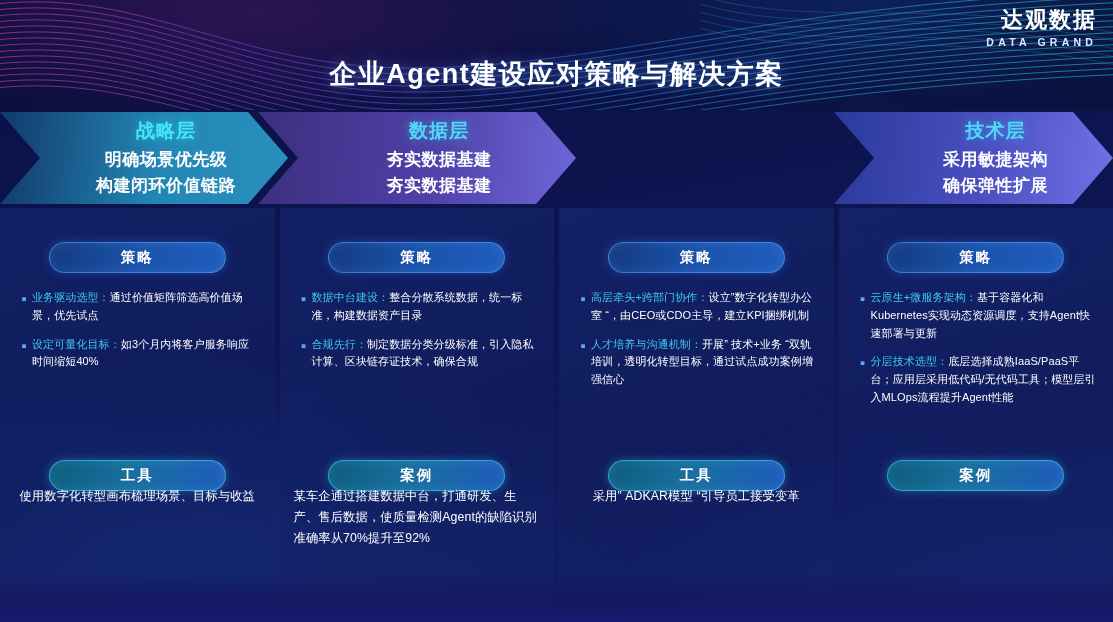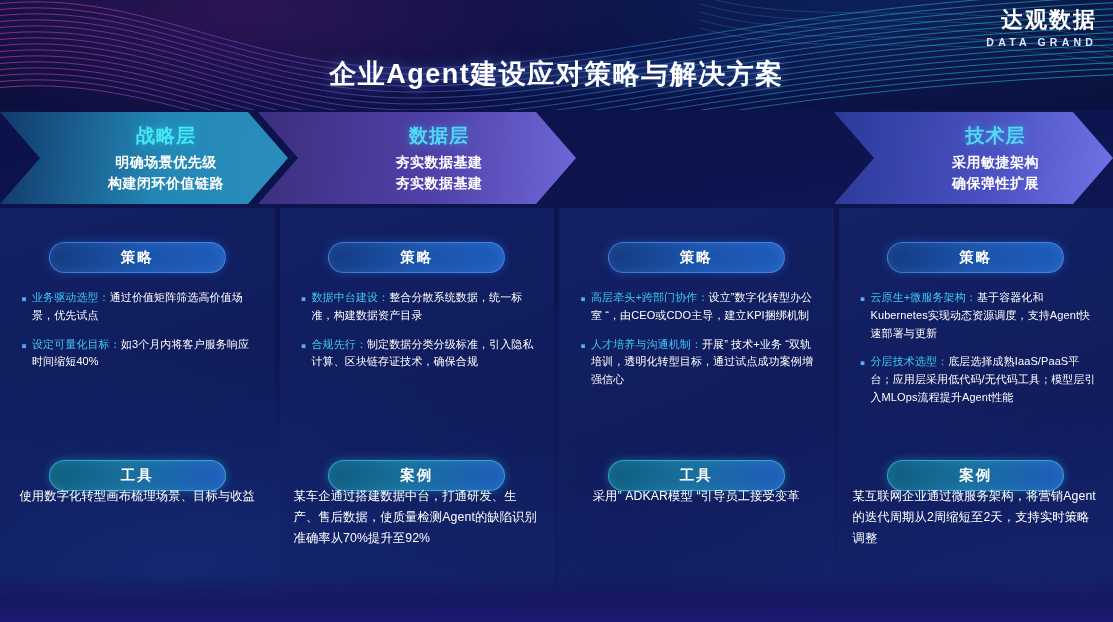--- a/index.html
+++ b/index.html
@@ -68,21 +68,21 @@
   .chev-4 { left:834px; width:279px; background:linear-gradient(95deg,#2b3a9a 0%,#4a50c0 55%,#6f72e6 100%);
             clip-path:polygon(0 0, 239px 0, 279px 46px, 239px 92px, 0 92px, 40px 46px); }
 
   .chev-title {
     font-size:19px; font-weight:bold; color:#45e9f5;
     text-shadow:0 0 10px rgba(40,220,250,0.5);
     margin-bottom:3px; letter-spacing:1px;
   }
   .chev-2 .chev-title, .chev-4 .chev-title { color:#52d9f7; }
   .chev-sub {
-    font-size:14px; color:#ffffff; line-height:1.5; text-align:center;
+    font-size:17px; color:#ffffff; line-height:1.5; text-align:center;
     font-weight:bold; letter-spacing:.5px;
   }
   .chev-text-shift { transform:translateX(10px); display:flex; flex-direction:column; align-items:center; }
 
   
   #columns {
     position:absolute; left:0; top:208px; width:1113px; height:404px;
     display:flex; gap:5px;
   }
   .col {
@@ -323,19 +323,18 @@
           <span class="bullet-text"><span class="bullet-key">云原生+微服务架构：</span><span>基于容器化和Kubernetes实现动态资源调度，支持Agent快速部署与更新</span></span>
         </div>
         <div class="bullet">
           <span class="bullet-dot">▪</span>
           <span class="bullet-text"><span class="bullet-key">分层技术选型：</span><span>底层选择成熟IaaS/PaaS平台；应用层采用低代码/无代码工具；模型层引入MLOps流程提升Agent性能</span></span>
         </div>
       </div>
       <div class="pill-wrap-bottom">
         <div class="pill case">案例</div>
       </div>
-      <div class="foot-note">某互联网企业通过微服务架构，将营销Agent的迭代周期从2周缩短至2天，支持实时策略调整</div>
     </div>
 
   </div>
 
   <div id="bottom-glow"></div>
 </div>
 
 </body></html>

